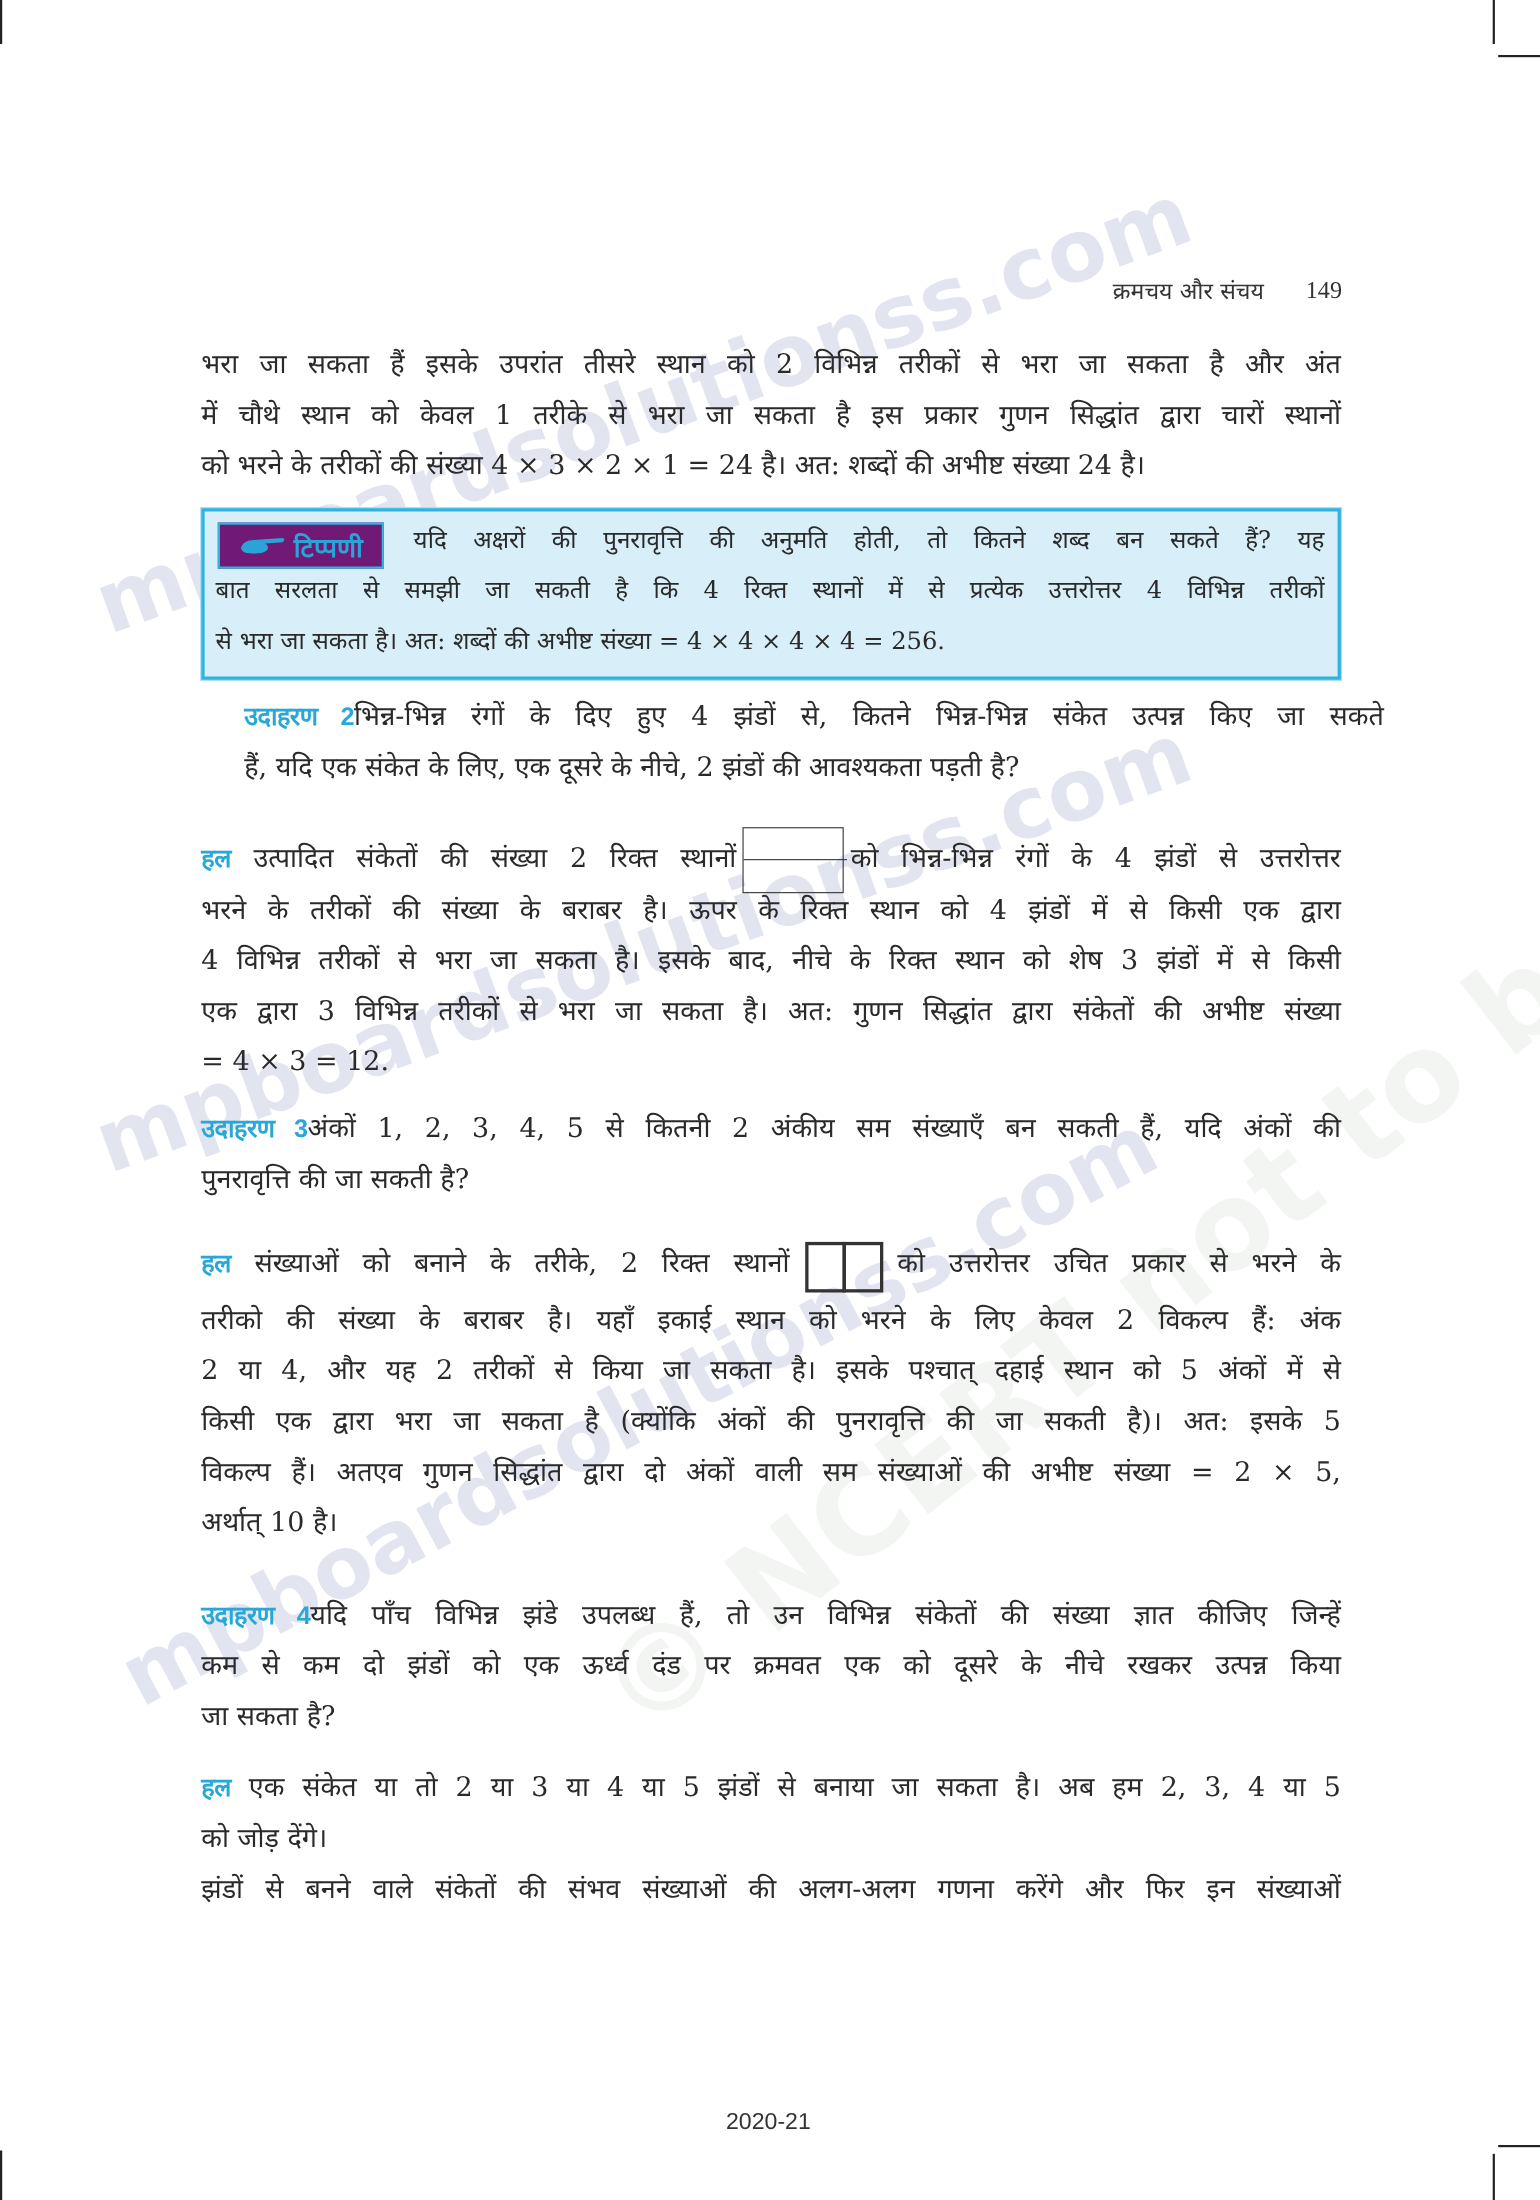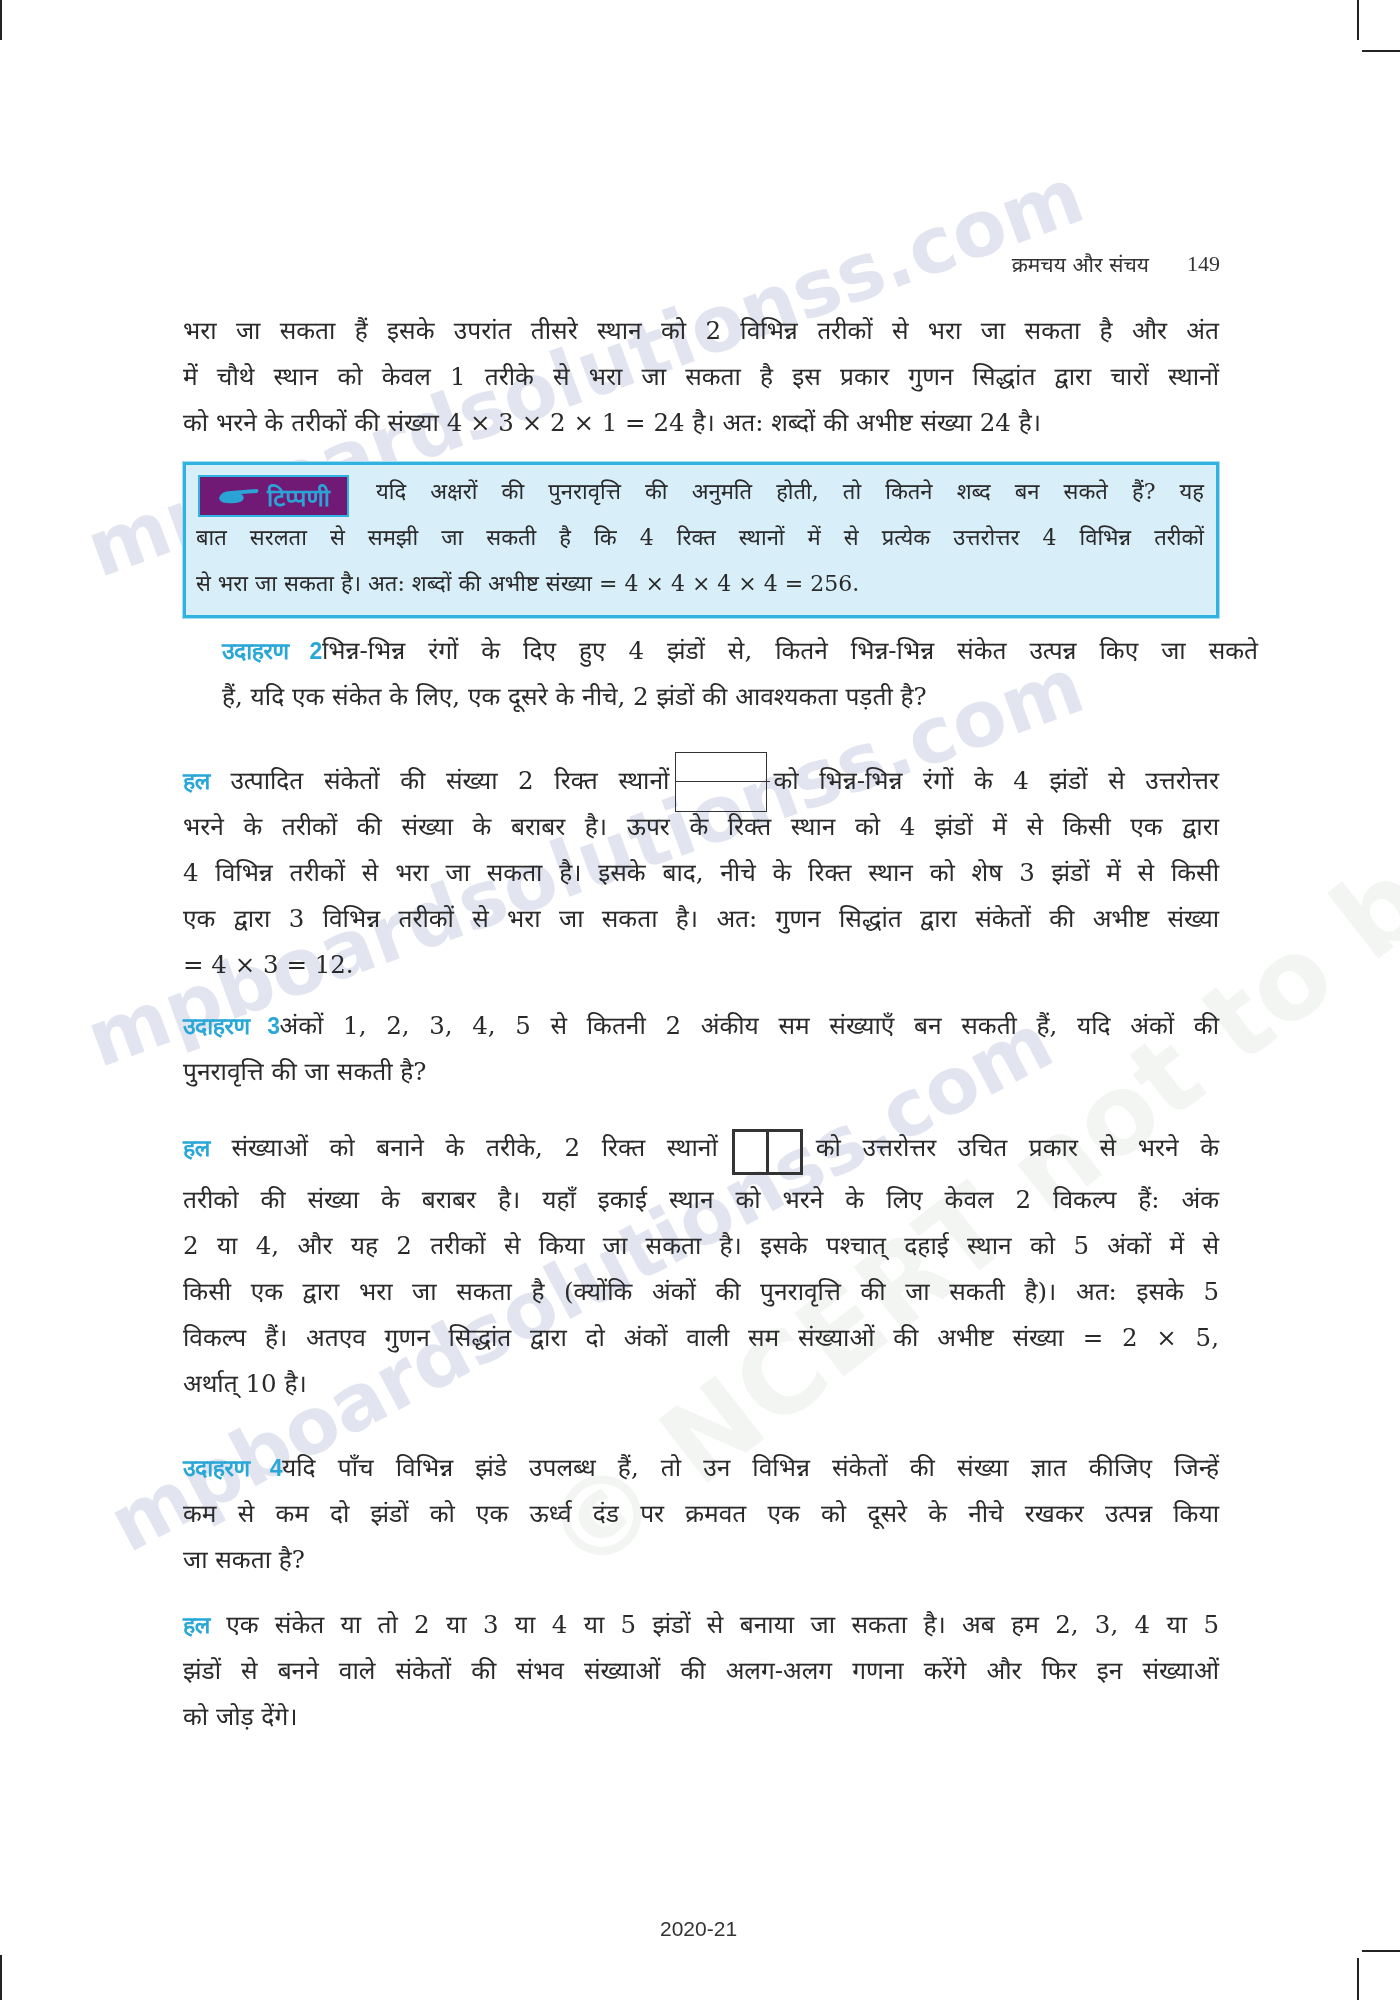--- a/index.html
+++ b/index.html
@@ -108,17 +108,17 @@
   <span class="line last">अर्थात् 10 है।</span>
 </div>
 
 <div class="para" style="top:1445px;">
   <span class="line"><span class="label">उदाहरण 4</span><span>यदि पाँच विभिन्न झंडे उपलब्ध हैं, तो उन विभिन्न संकेतों की संख्या ज्ञात कीजिए जिन्हें</span></span>
   <span class="line">कम से कम दो झंडों को एक ऊर्ध्व दंड पर क्रमवत एक को दूसरे के नीचे रखकर उत्पन्न किया</span>
   <span class="line last">जा सकता है?</span>
 </div>
 <div class="para" style="top:1602px;">
   <span class="line"><span class="label">हल</span> <span>एक संकेत या तो 2 या 3 या 4 या 5 झंडों से बनाया जा सकता है। अब हम 2, 3, 4 या 5</span></span>
+  <span class="line last">को जोड़ देंगे।</span>
   <span class="line">झंडों से बनने वाले संकेतों की संभव संख्याओं की अलग-अलग गणना करेंगे और फिर इन संख्याओं</span>
-  <span class="line last">को जोड़ देंगे।</span>
 </div>
 
 <div class="footer">2020-21</div>
 
 </body></html>

